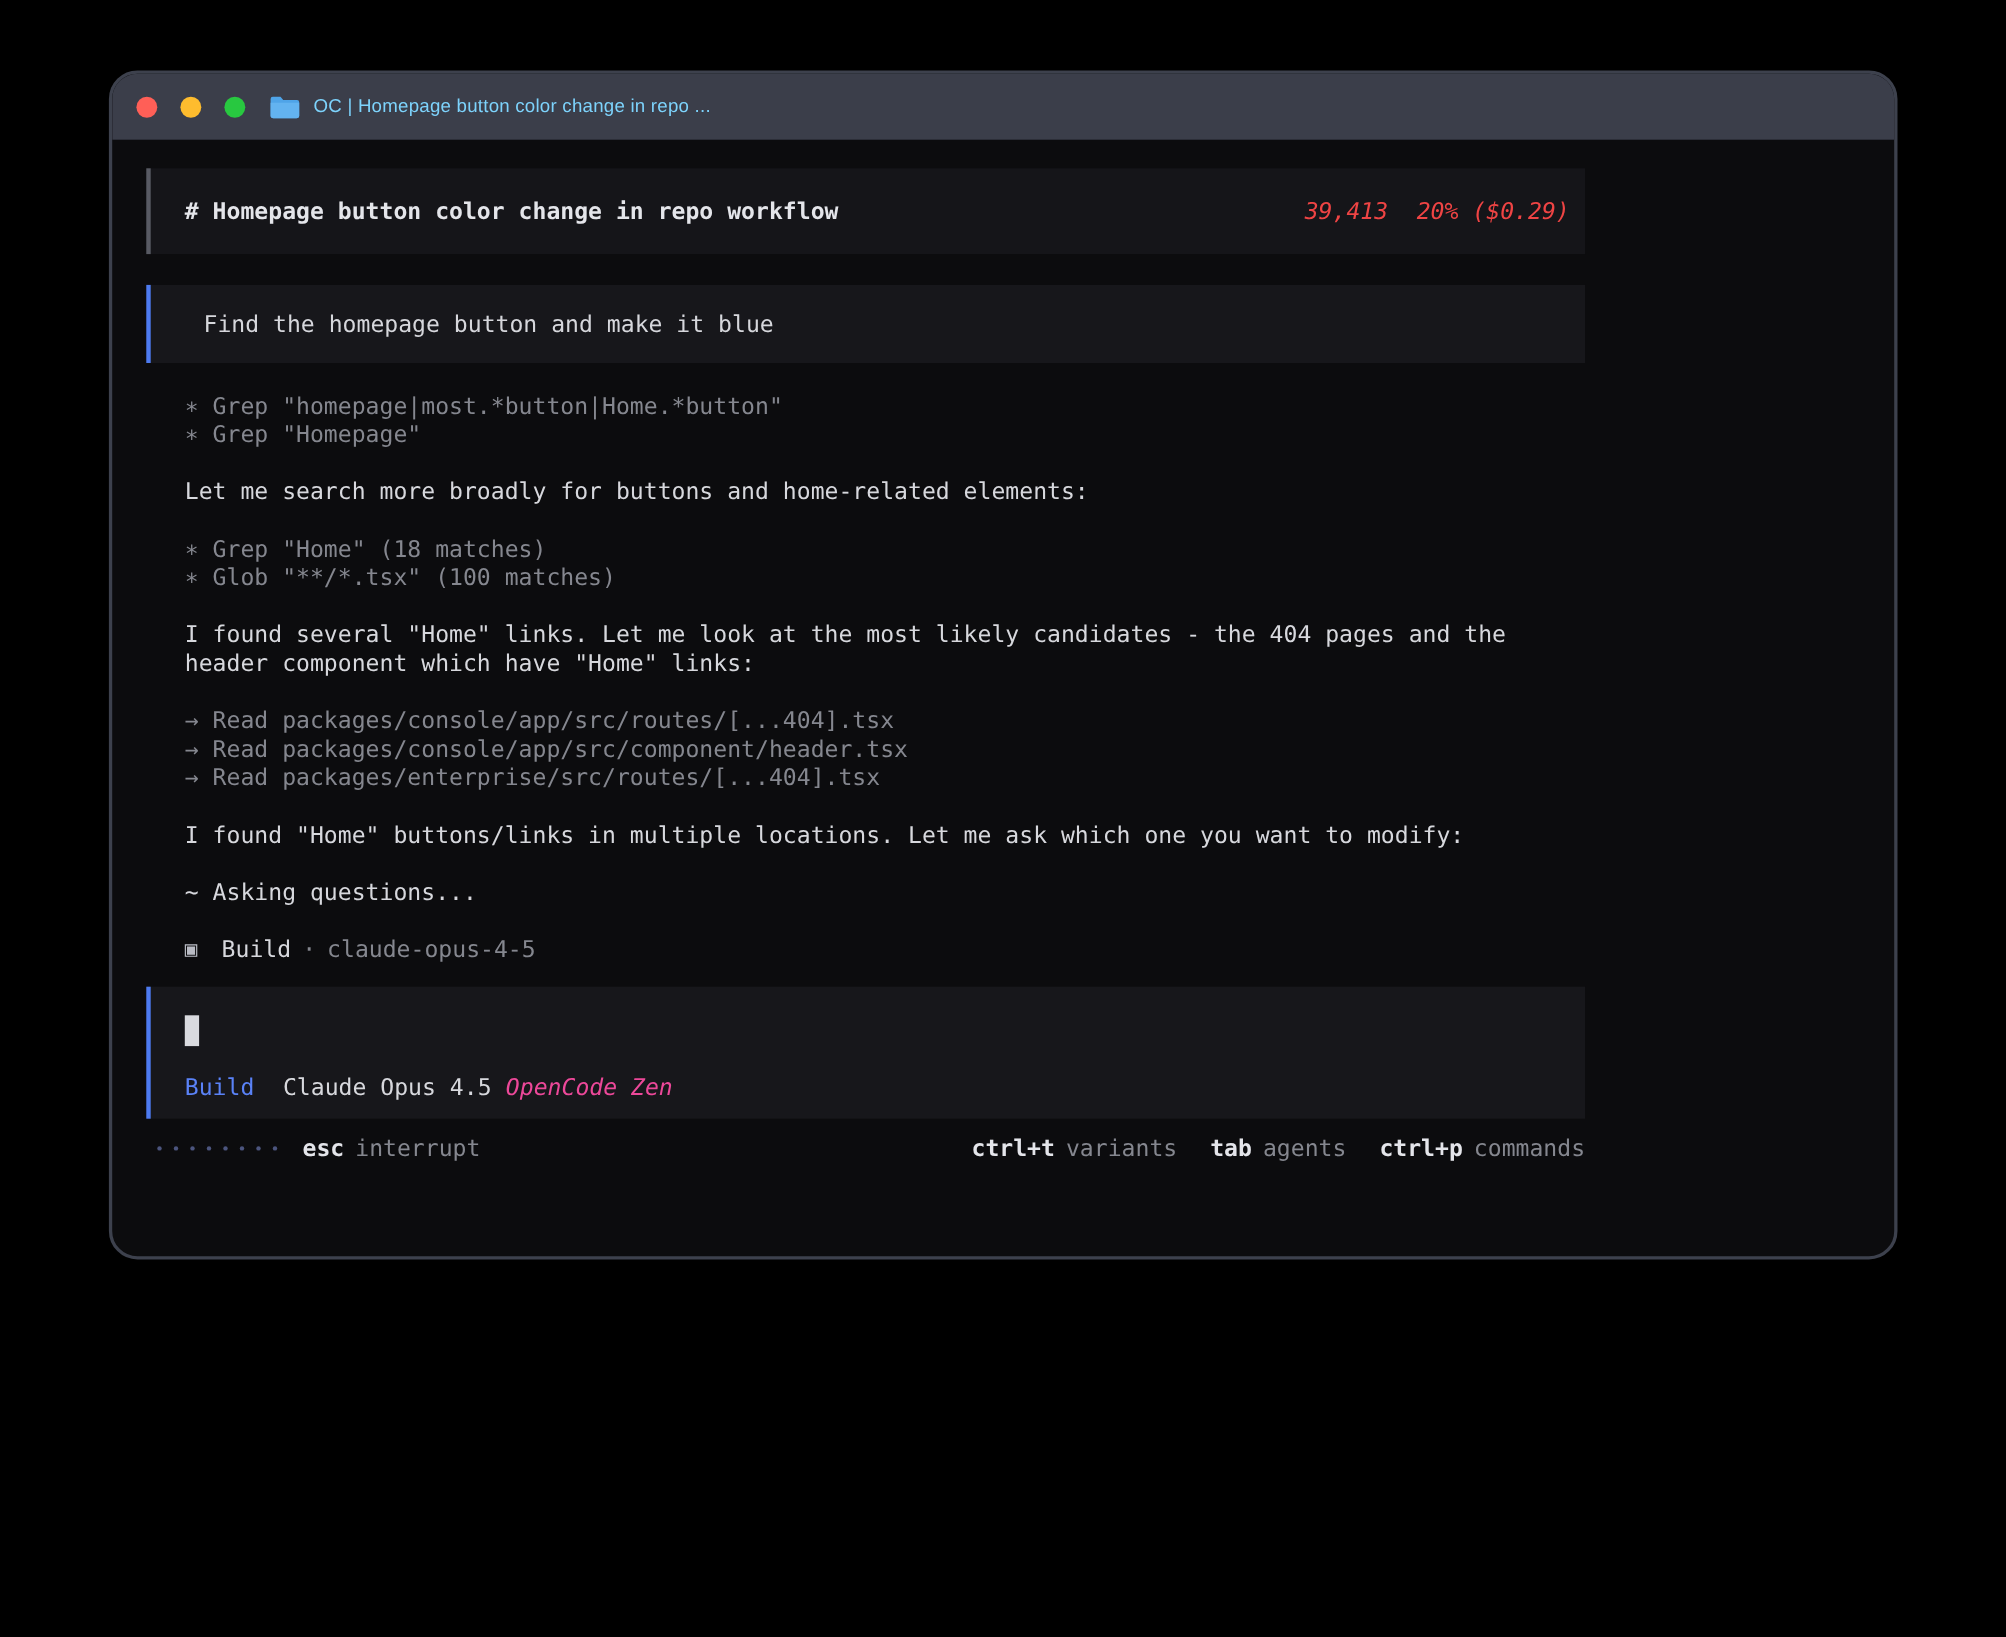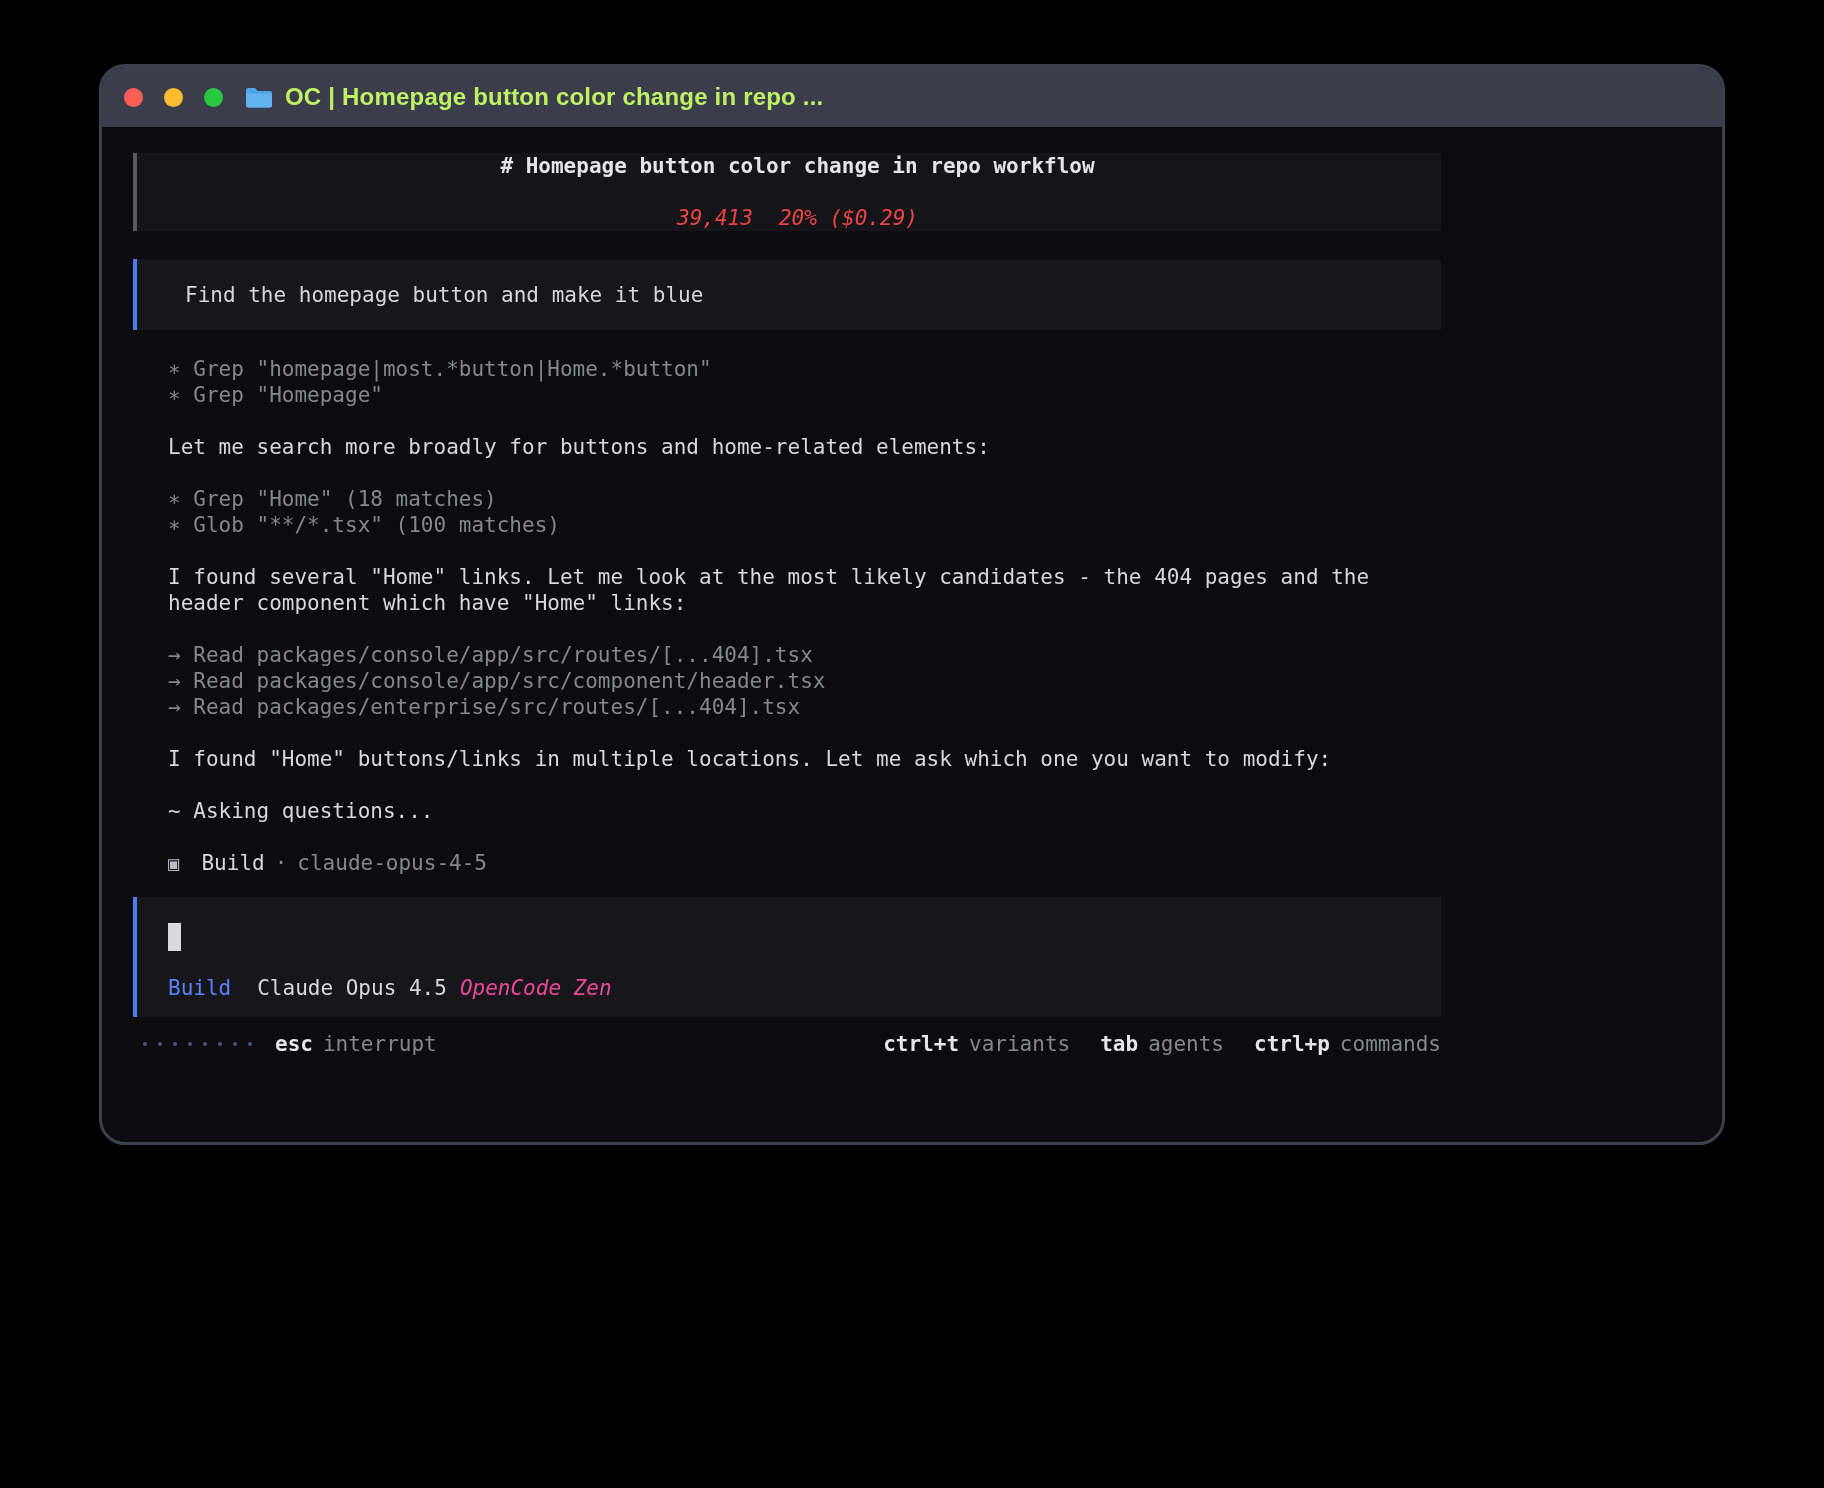--- a/index.html
+++ b/index.html
@@ -21,38 +21,37 @@
     display: flex; align-items: center;
     padding-left: 22px;
     font-family: "Liberation Sans", sans-serif;
   }
   .lights { display: flex; align-items: center; gap: 21px; }
   .light { width: 19px; height: 19px; border-radius: 50%; }
   .light.red { background: #ff5f57; }
   .light.yellow { background: #febc2e; }
   .light.green { background: #28c840; }
   .folder { margin-left: 22px; display: flex; align-items: center; }
-  .tb-title { margin-left: 12px; color: #bef264; font-size: 24px; font-weight: bold; letter-spacing: .2px; }
+  .tb-title { margin-left: 12px; color: #7dd3fc; font-size: 17px; font-weight: normal; letter-spacing: .2px; }
 
   
   .content {
     position: absolute; left: 31px; top: 60px;
     width: 1308px;
     color: #d7d8dd;
     font-size: 21px; line-height: 26px;
   }
 
   .block { background: #151519; border-left: 4px solid #585a63; }
   .block.blue { border-left-color: #4d7bf0; background: #17171b; }
 
   .hdr {
     margin-top: 26px; height: 78px;
     display: flex; align-items: center; justify-content: space-between;
     padding: 0 14px 0 31px;
-    flex-direction: column;
   }
   .hdr .h-title { font-weight: bold; color: #e4e5ea; }
   .hdr .h-stats { color: #ef4444; font-style: italic; }
   .hdr .h-stats .tok { margin-right: 26px; }
 
   .usermsg {
     margin-top: 28px; height: 71px;
     display: flex; align-items: center;
     padding-left: 48px; color: #d6d7dc;
   }

